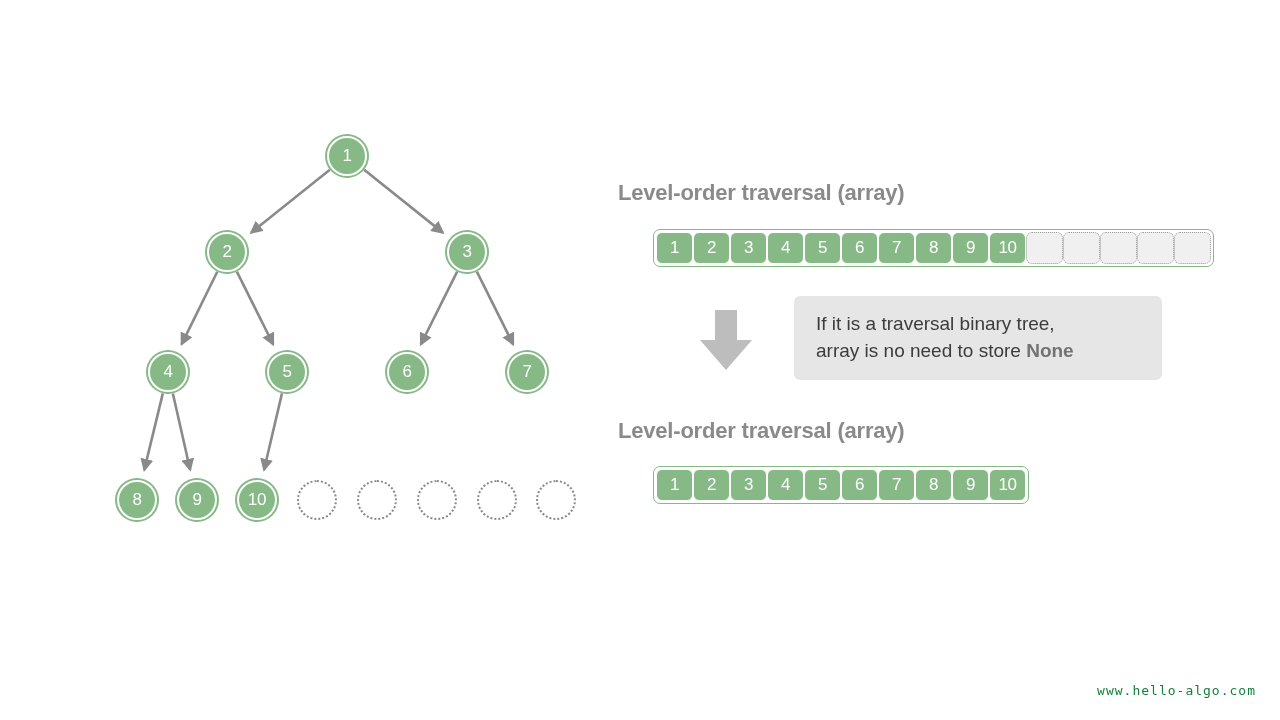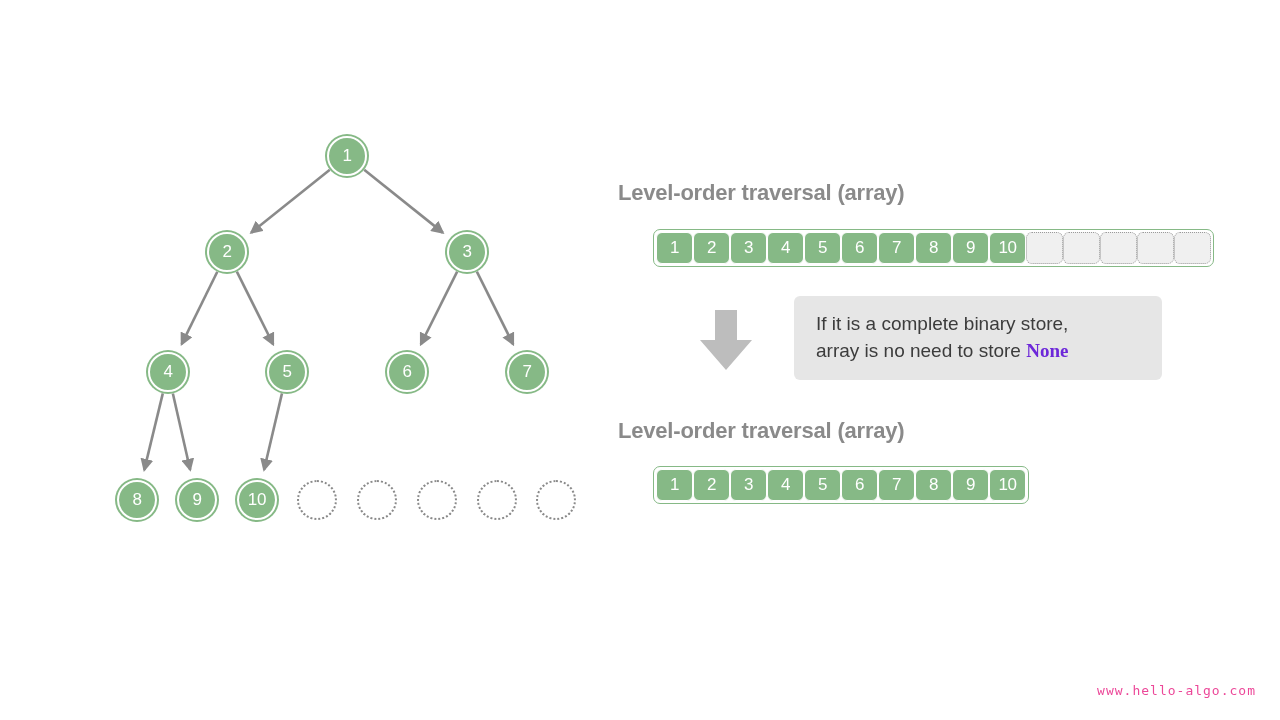--- a/index.html
+++ b/index.html
@@ -116,31 +116,30 @@
     width: 368px;
     background: #e6e6e6;
     border-radius: 6px;
     padding: 14px 20px 16px 22px;
     box-sizing: border-box;
     color: #3c3c3c;
     font-size: 19px;
     line-height: 27px;
   }
   .note-none {
-    color: #6d28d9;
+    color: #737373;
     font-weight: bold;
-    font-family: Liberation Serif, serif;
   }
 
   
   #watermark {
     position: absolute;
     right: 24px;
     bottom: 22px;
-    color: #ec4899;
+    color: #15803d;
     font-family: "DejaVu Sans Mono", monospace;
     font-size: 13px;
     letter-spacing: 1px;
     margin-top: 33px;
   }
 </style>
 </head>
 <body>
 
 <div id="tree-panel">
@@ -201,21 +200,21 @@
       <div class="array-cell empty"></div>
       <div class="array-cell empty"></div>
       <div class="array-cell empty"></div>
     </div>
 
   <svg id="note-arrow" width="56" height="62" viewBox="0 0 56 62" xmlns="http://www.w3.org/2000/svg">
     <path d="M17,0 L39,0 L39,30 L54,30 L28,60 L2,30 L17,30 Z" fill="#bdbdbd"></path>
   </svg>
 
   <div class="note-box">
-    <span>If it is a complete binary store,</span><br>
+    <span>If it is a traversal binary tree,</span><br>
     <span>array is no need to store </span><span class="note-none">None</span>
   </div>
 
   <div class="section-heading" style="left:6px; top:418px;">Level-order traversal (array)</div>
 
   <div class="array-box" id="bottom-array" style="left:41px; top:466px;">
       <div class="array-cell">1</div>
       <div class="array-cell">2</div>
       <div class="array-cell">3</div>
       <div class="array-cell">4</div>

